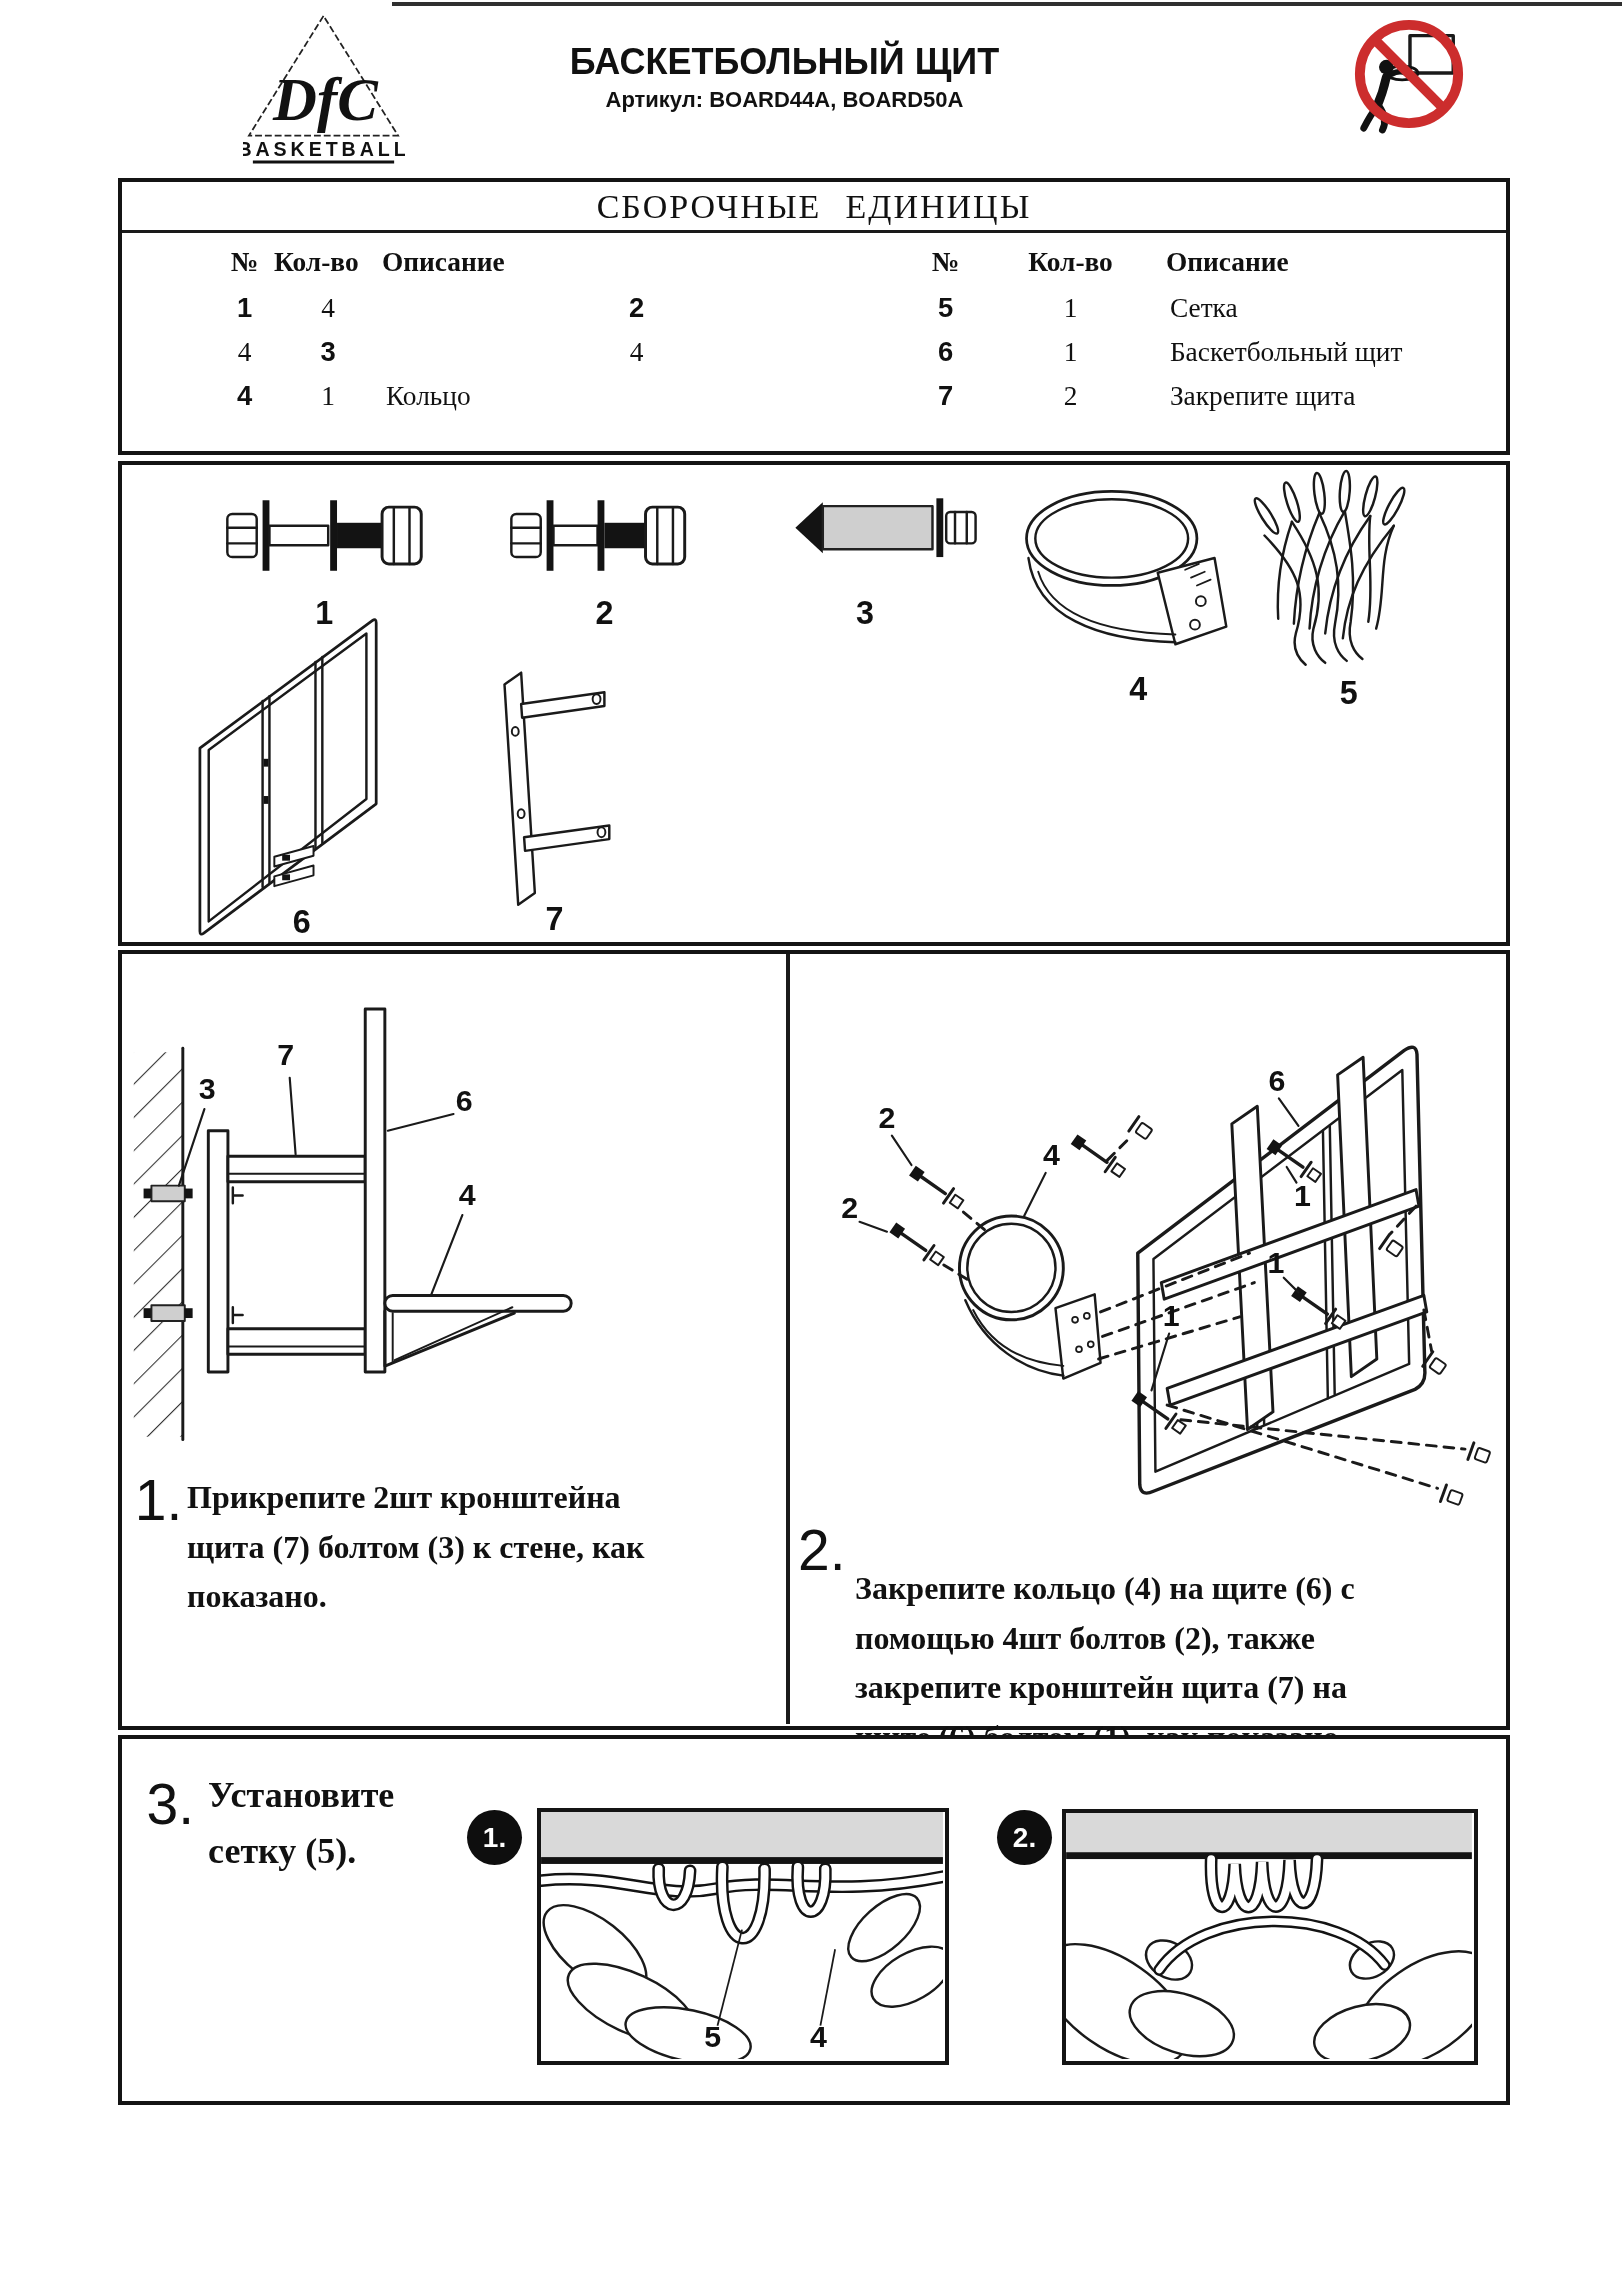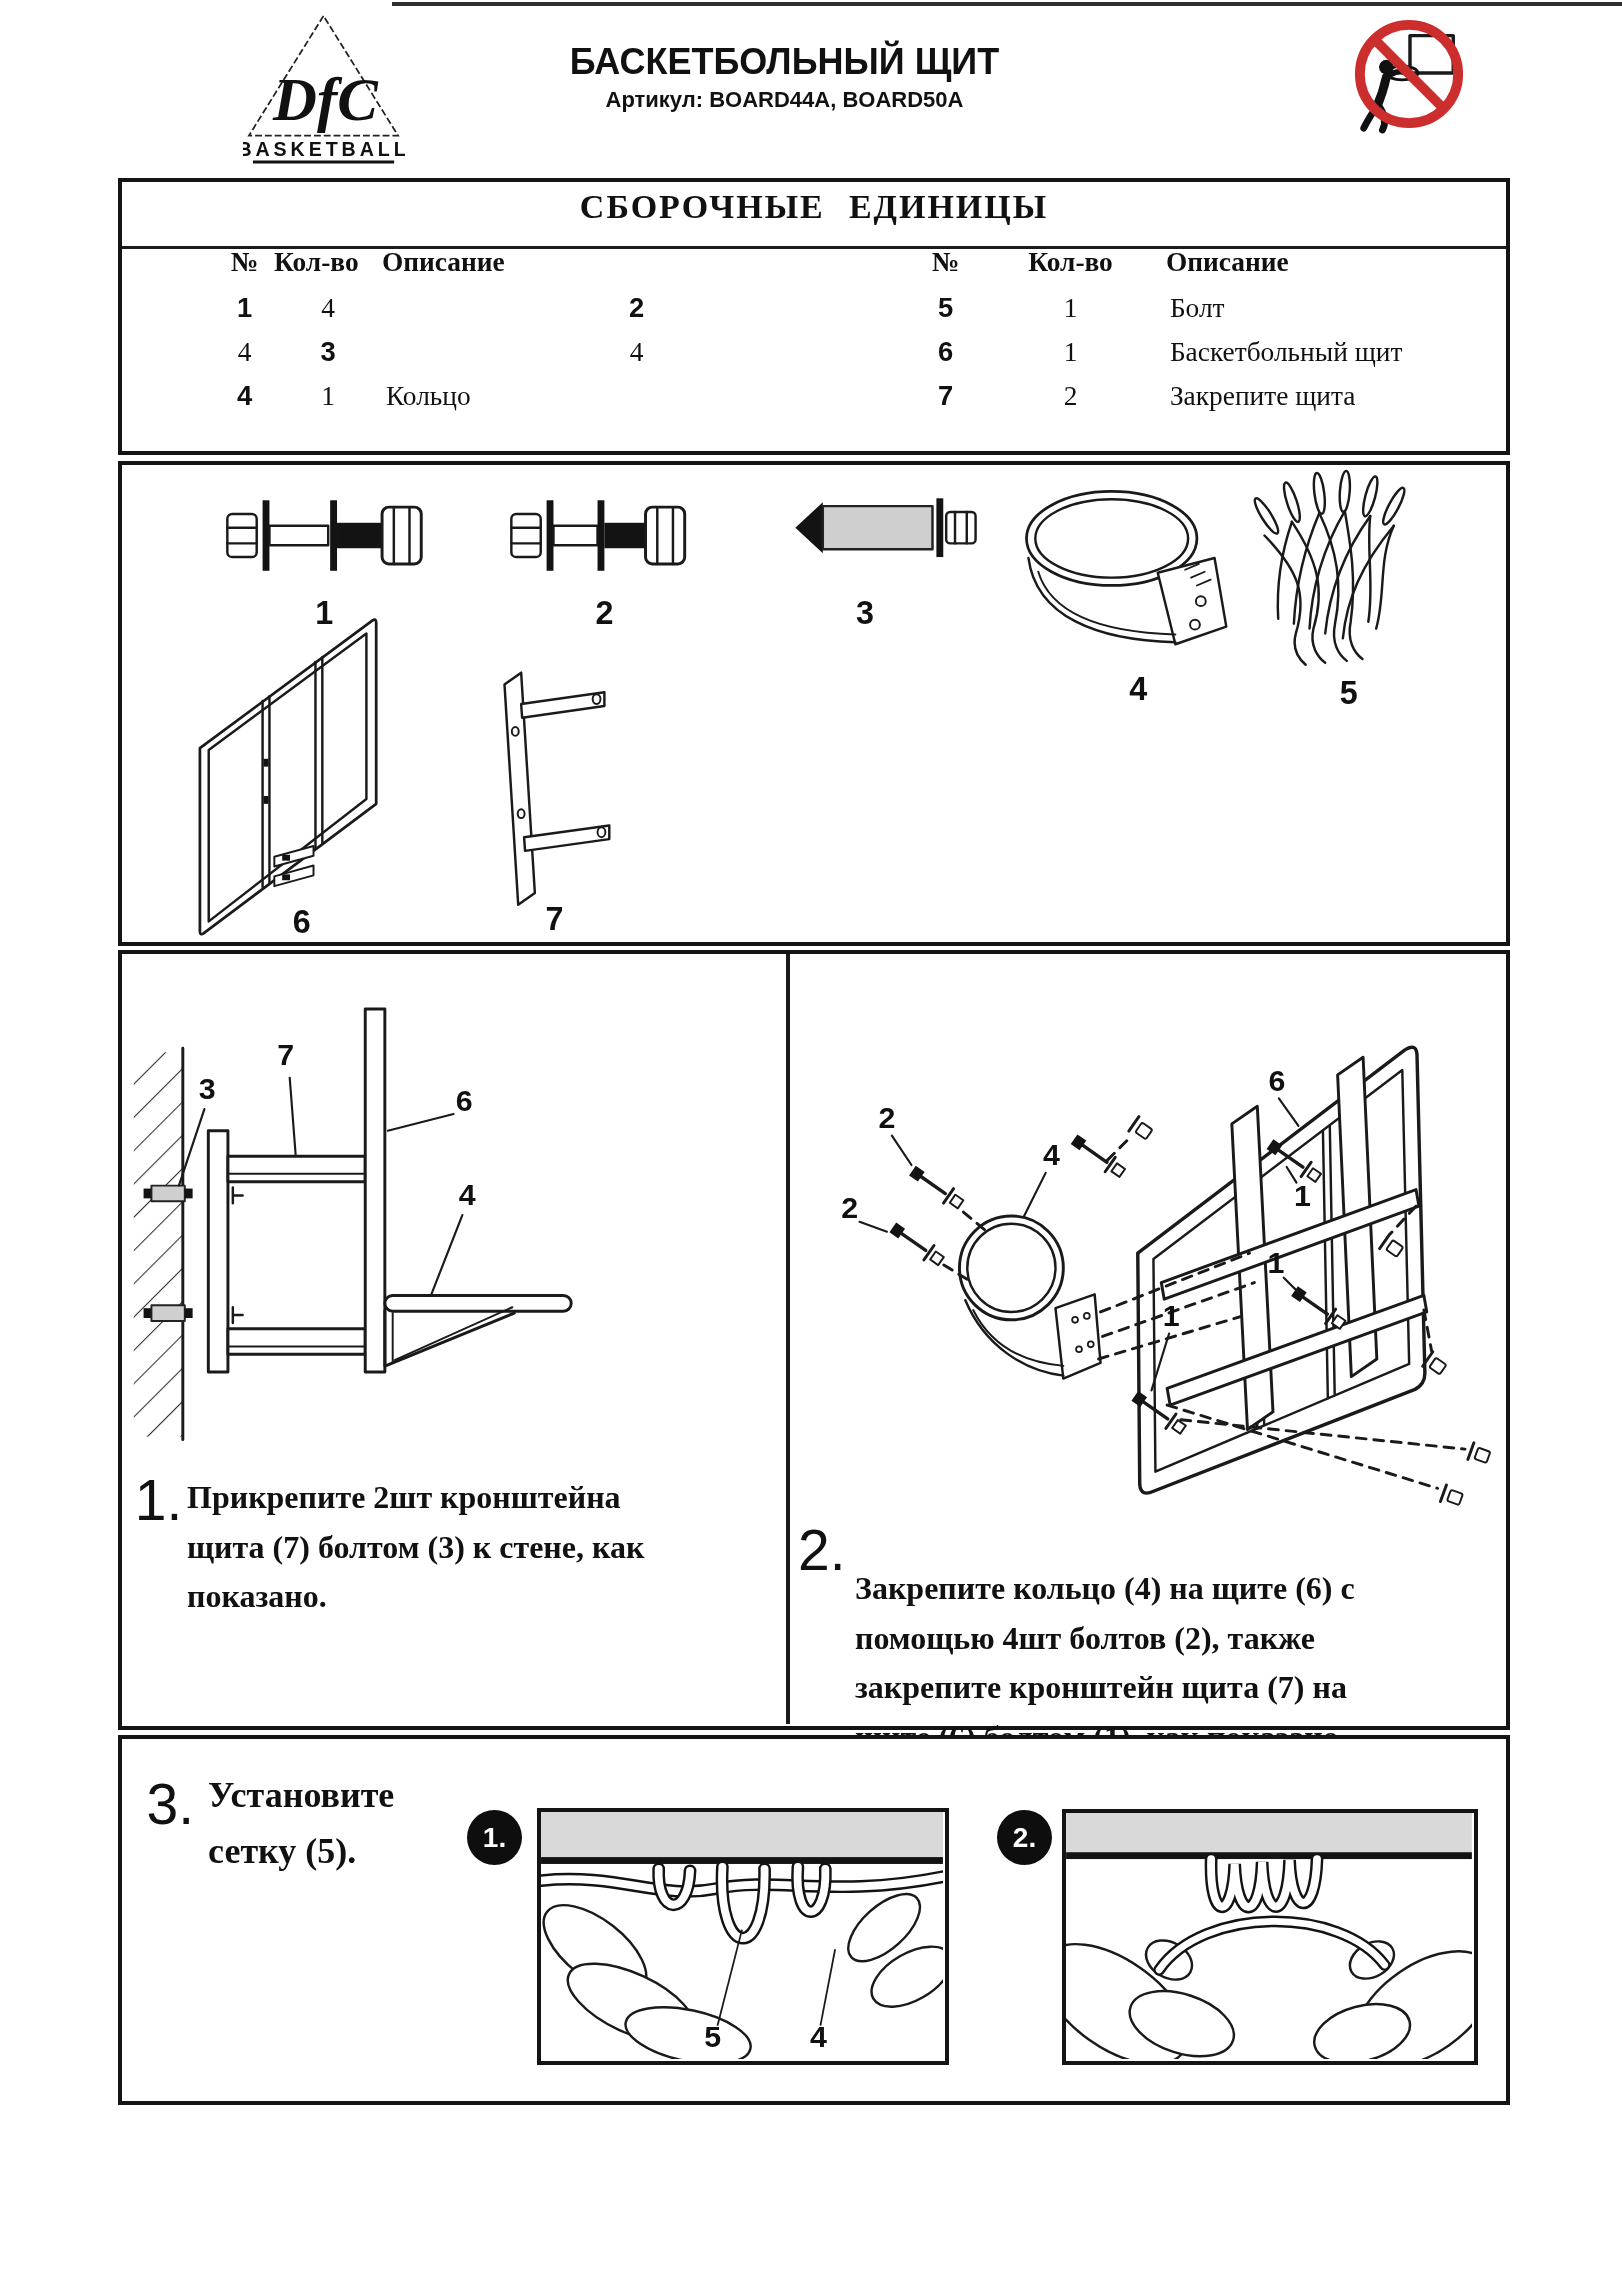--- a/index.html
+++ b/index.html
@@ -6,22 +6,22 @@
   #page{position:relative;width:1622px;height:2294px;background:#fff;overflow:hidden;
         font-family:"Liberation Serif",serif;color:#111;}
   .abs{position:absolute;}
   .box{position:absolute;border:4.9px solid #141414;background:#fff;box-sizing:border-box;}
   
   .hdr-text{position:absolute;left:412px;top:39px;width:745px;text-align:center;
             font-family:"Liberation Sans",sans-serif;font-weight:700;}
   .hdr-title{font-size:36px;line-height:1.3;}
   .hdr-sub{font-size:22px;line-height:1.3;}
   
-  .pbox-title{position:absolute;left:0;top:0;width:100%;height:67px;line-height:49px;
-              text-align:center;font-weight:700;font-size:34px;letter-spacing:2px;word-spacing:13.7px;
+  .pbox-title{position:absolute;left:0;top:0;width:100%;height:51px;line-height:49px;
+              text-align:center;font-weight:400;font-size:34px;letter-spacing:2px;word-spacing:13.7px;
               border-bottom:3.9px solid #1a1a1a;box-sizing:border-box;}
   .ptable{position:absolute;display:grid;font-size:27.4px;}
   .ptable .h{font-weight:700;line-height:47px;}
   .ptable .c{line-height:44px;}
   .c-num{font-family:"Liberation Sans",sans-serif;font-weight:700;text-align:center;}
   .c-qty{text-align:center;}
   .c-desc{text-align:left;padding-left:3.9px;}
   
   svg{display:block;}
   svg .ln{fill:none;stroke:#1a1a1a;stroke-width:2.5;stroke-linecap:round;stroke-linejoin:round;}
@@ -104,21 +104,21 @@
       <div class="c c-desc">Кольцо</div>
     </div>
 
     <div class="ptable" style="left:794px;top:57px;width:588px;grid-template-columns:59px 191px 1fr;">
       <div class="h c-num" style="font-family:'Liberation Serif',serif;">№</div>
       <div class="h c-qty">Кол-во</div>
       <div class="h">Описание</div>
 
       <div class="c c-num">5</div>
       <div class="c c-qty">1</div>
-      <div class="c c-desc">Болт</div>
+      <div class="c c-desc">Сетка</div>
 
       <div class="c c-num">6</div>
       <div class="c c-qty">1</div>
       <div class="c c-desc">Баскетбольный щит</div>
 
       <div class="c c-num">7</div>
       <div class="c c-qty">2</div>
       <div class="c c-desc">Закрепите щита</div>
     </div>
   </div>

